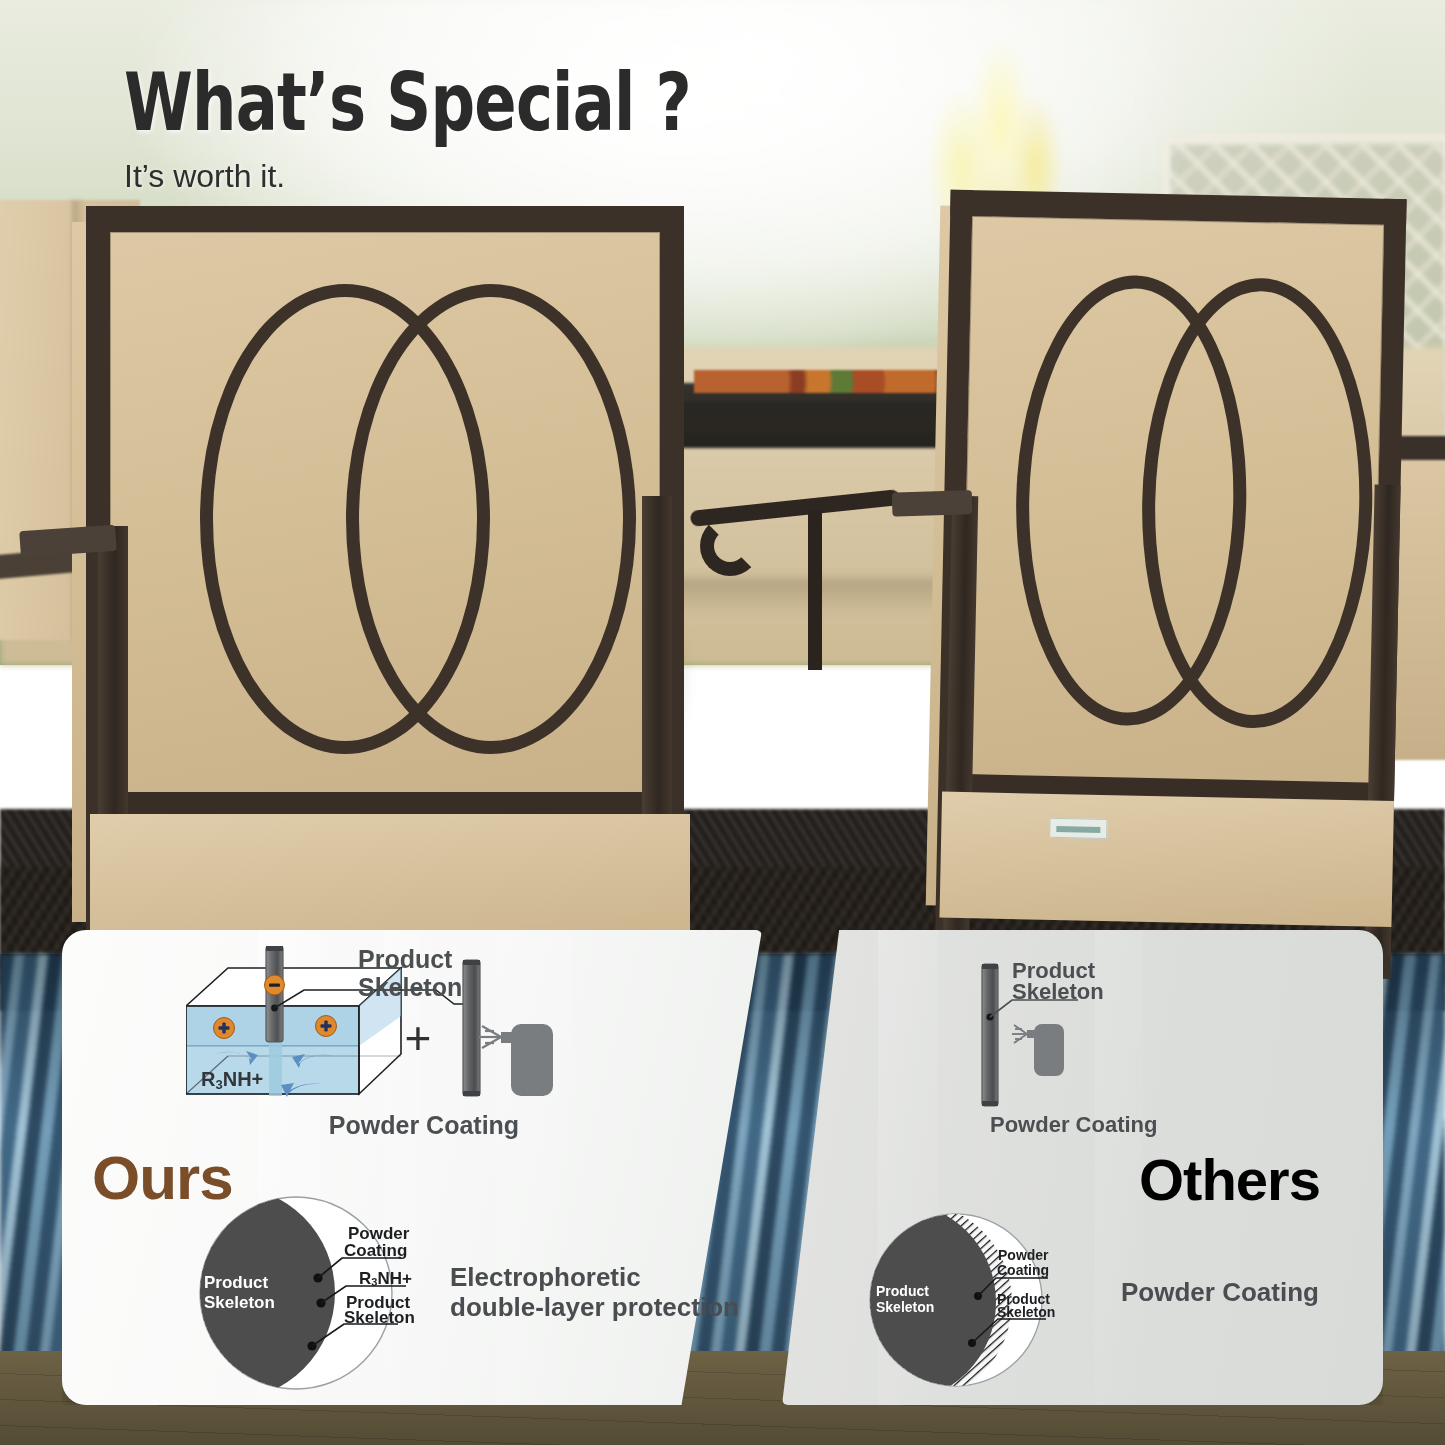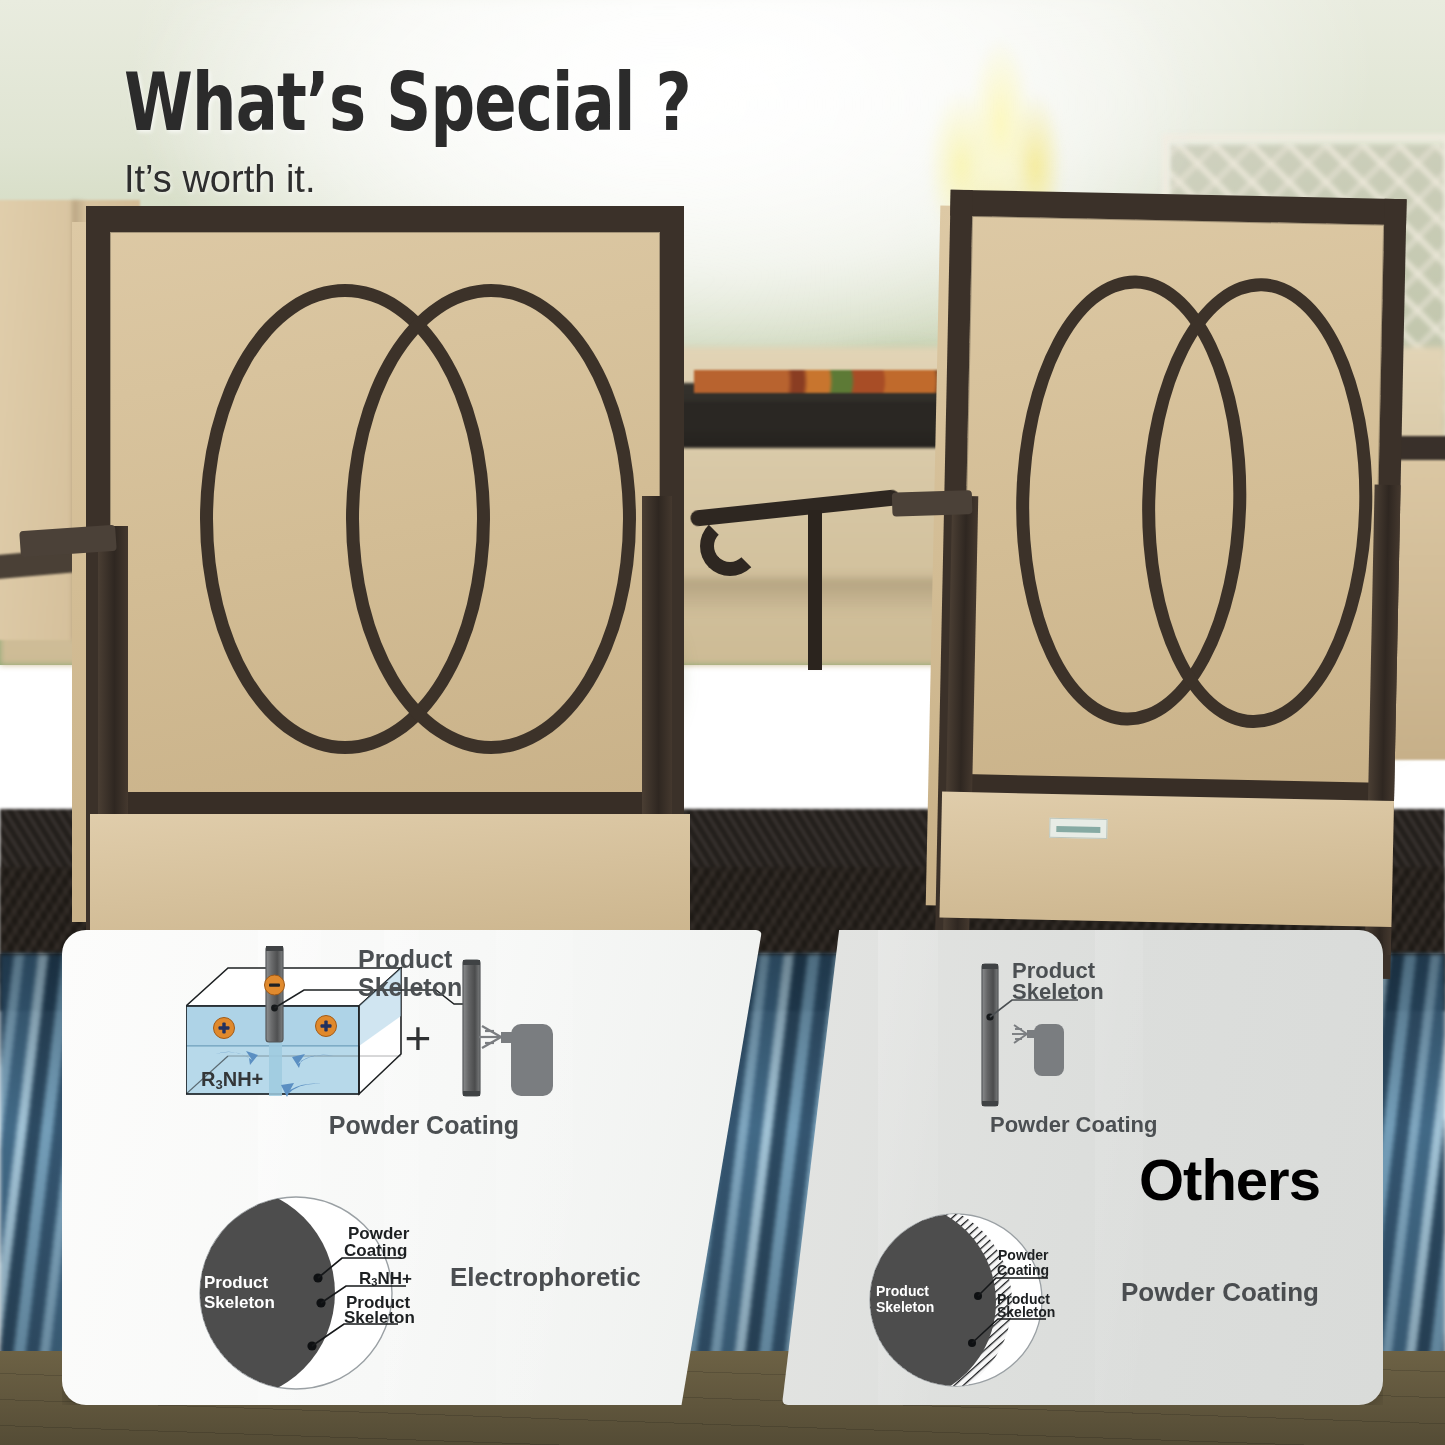--- a/index.html
+++ b/index.html
@@ -222,21 +222,21 @@
     font-family:"DejaVu Sans", sans-serif;
     font-size:80px; font-weight:700; color:#2b2b2b;
     letter-spacing:-1px; line-height:1.02;
     transform:scaleX(.78); transform-origin:left center;
     text-shadow:2px 2px 5px rgba(255,255,255,.75);
     white-space:nowrap;
   }
   #headline .subtitle{
     margin-top:14px;
     font-family:"Liberation Sans", sans-serif;
-    font-size:38px; font-weight:400; color:#2e2e2e;
+    font-size:32px; font-weight:400; color:#2e2e2e;
     letter-spacing:0px; white-space:nowrap;
     text-shadow:1px 1px 4px rgba(255,255,255,.7);
   }
 
   
   #compare{ position:absolute; left:0; top:0; width:1445px; height:1445px; z-index:30; pointer-events:none; }
   .panel{ position:absolute; pointer-events:auto; }
   #panel-left-shape{
     left:62px; top:930px; width:700px; height:475px;
     background:linear-gradient(104deg,#fcfcfb 0%,#f7f8f7 52%,#eef0ee 100%);
@@ -492,20 +492,21 @@
           <line x1="92" y1="77" x2="85" y2="77"></line>
           <line x1="92" y1="87" x2="85" y2="87"></line>
         </g>
       </g>
 
       <text x="82" y="26" font-family="Liberation Sans, sans-serif" font-size="22" font-weight="700" fill="#4b4f52">Product</text>
       <text x="82" y="47" font-family="Liberation Sans, sans-serif" font-size="22" font-weight="700" fill="#4b4f52">Skeleton</text>
       <text x="60" y="180" font-family="Liberation Sans, sans-serif" font-size="22" font-weight="700" fill="#4b4f52">Powder Coating</text>
     </svg>
 
+    <div id="ours-label">Ours</div>
     <div id="others-label">Others</div>
 
     <svg class="circ-wrap" style="left:196px; top:1196px; width:420px; height:195px;" viewBox="0 0 420 195">
       <defs>
         <pattern id="hatchL" width="6" height="6" patternTransform="rotate(48)" patternUnits="userSpaceOnUse">
           <rect width="6" height="6" fill="#f7f7f7"></rect>
           <line x1="0" y1="0" x2="0" y2="6" stroke="#16181a" stroke-width="2.6"></line>
         </pattern>
         <clipPath id="clipL">
             <circle cx="100" cy="97" r="96"></circle>
@@ -538,20 +539,21 @@
       <text x="148" y="60" font-family="Liberation Sans, sans-serif" font-size="17" font-weight="700" fill="#1d2022">Coating</text>
 
       <text x="163" y="88" font-family="Liberation Sans, sans-serif" font-size="17" font-weight="700" fill="#1d2022">R<tspan font-size="11" dy="2">3</tspan><tspan dy="-2">NH+</tspan></text>
 
       <text x="150" y="112" font-family="Liberation Sans, sans-serif" font-size="17" font-weight="700" fill="#1d2022">Product</text>
       <text x="148" y="127" font-family="Liberation Sans, sans-serif" font-size="17" font-weight="700" fill="#1d2022">Skeleton</text>
     </svg>
 
     <div class="bigtext" id="elec-text">
       <div>Electrophoretic</div>
+      <div>double-layer protection</div>
     </div>
 
     <svg class="circ-wrap" style="left:868px; top:1212px; width:250px; height:180px;" viewBox="0 0 250 180">
       <defs>
         <pattern id="hatchR" width="6" height="6" patternTransform="rotate(48)" patternUnits="userSpaceOnUse">
           <rect width="6" height="6" fill="#f7f7f7"></rect>
           <line x1="0" y1="0" x2="0" y2="6" stroke="#16181a" stroke-width="2.6"></line>
         </pattern>
         <clipPath id="clipR">
             <circle cx="88" cy="88" r="86"></circle>

